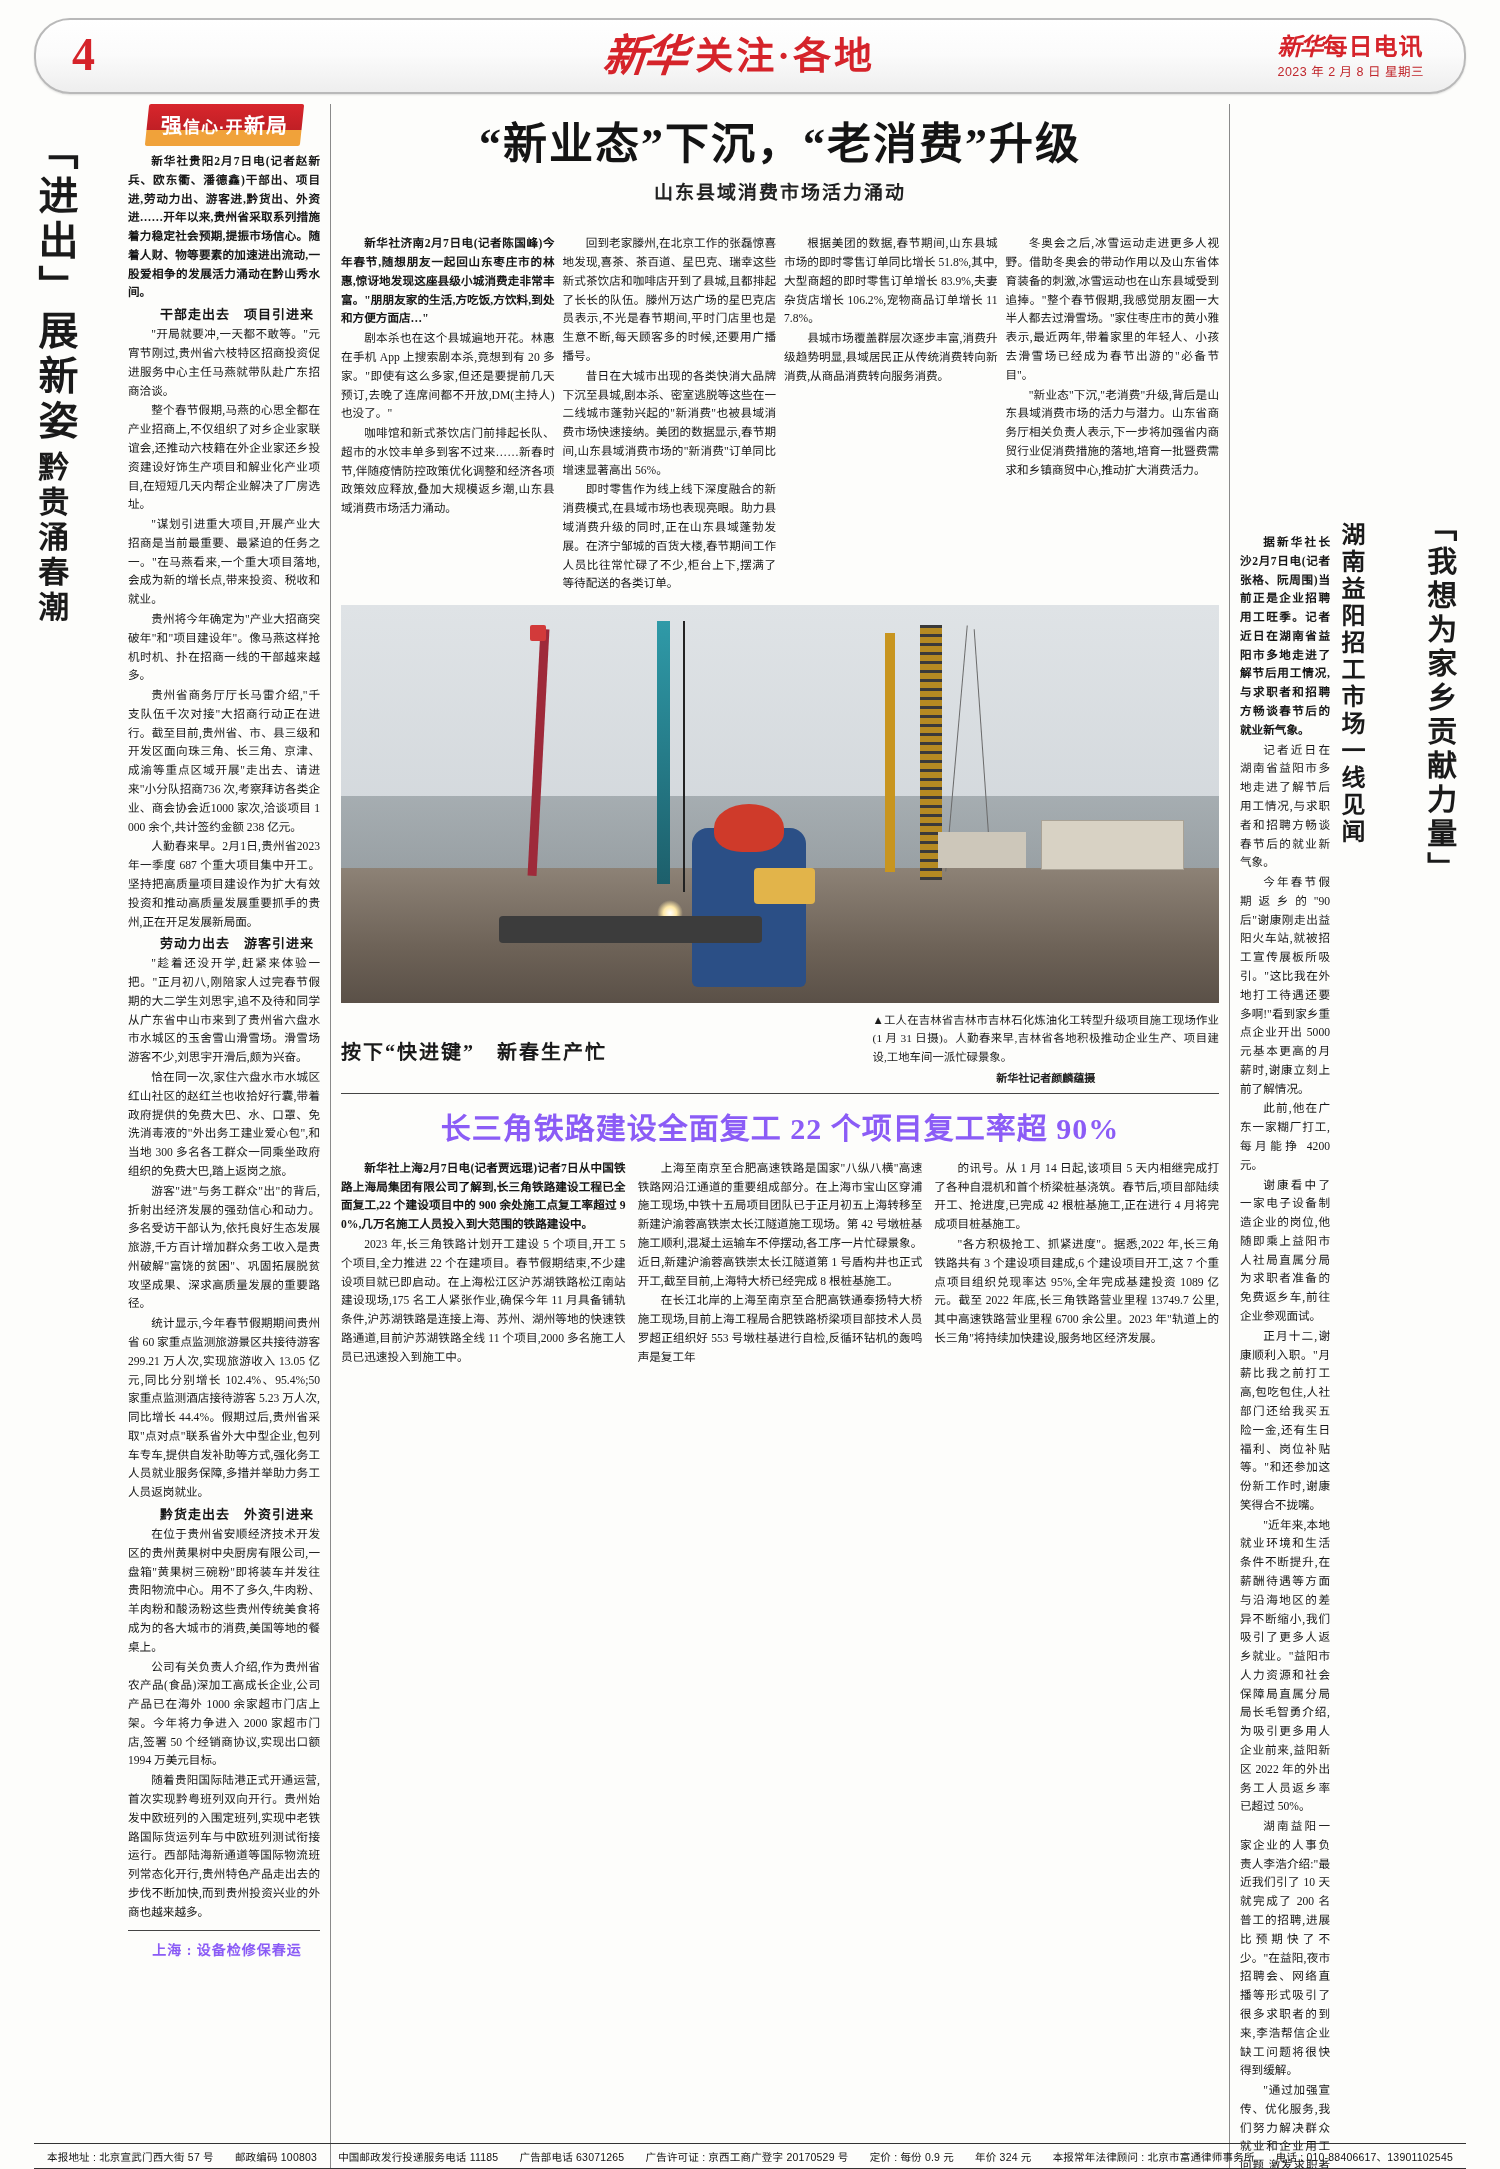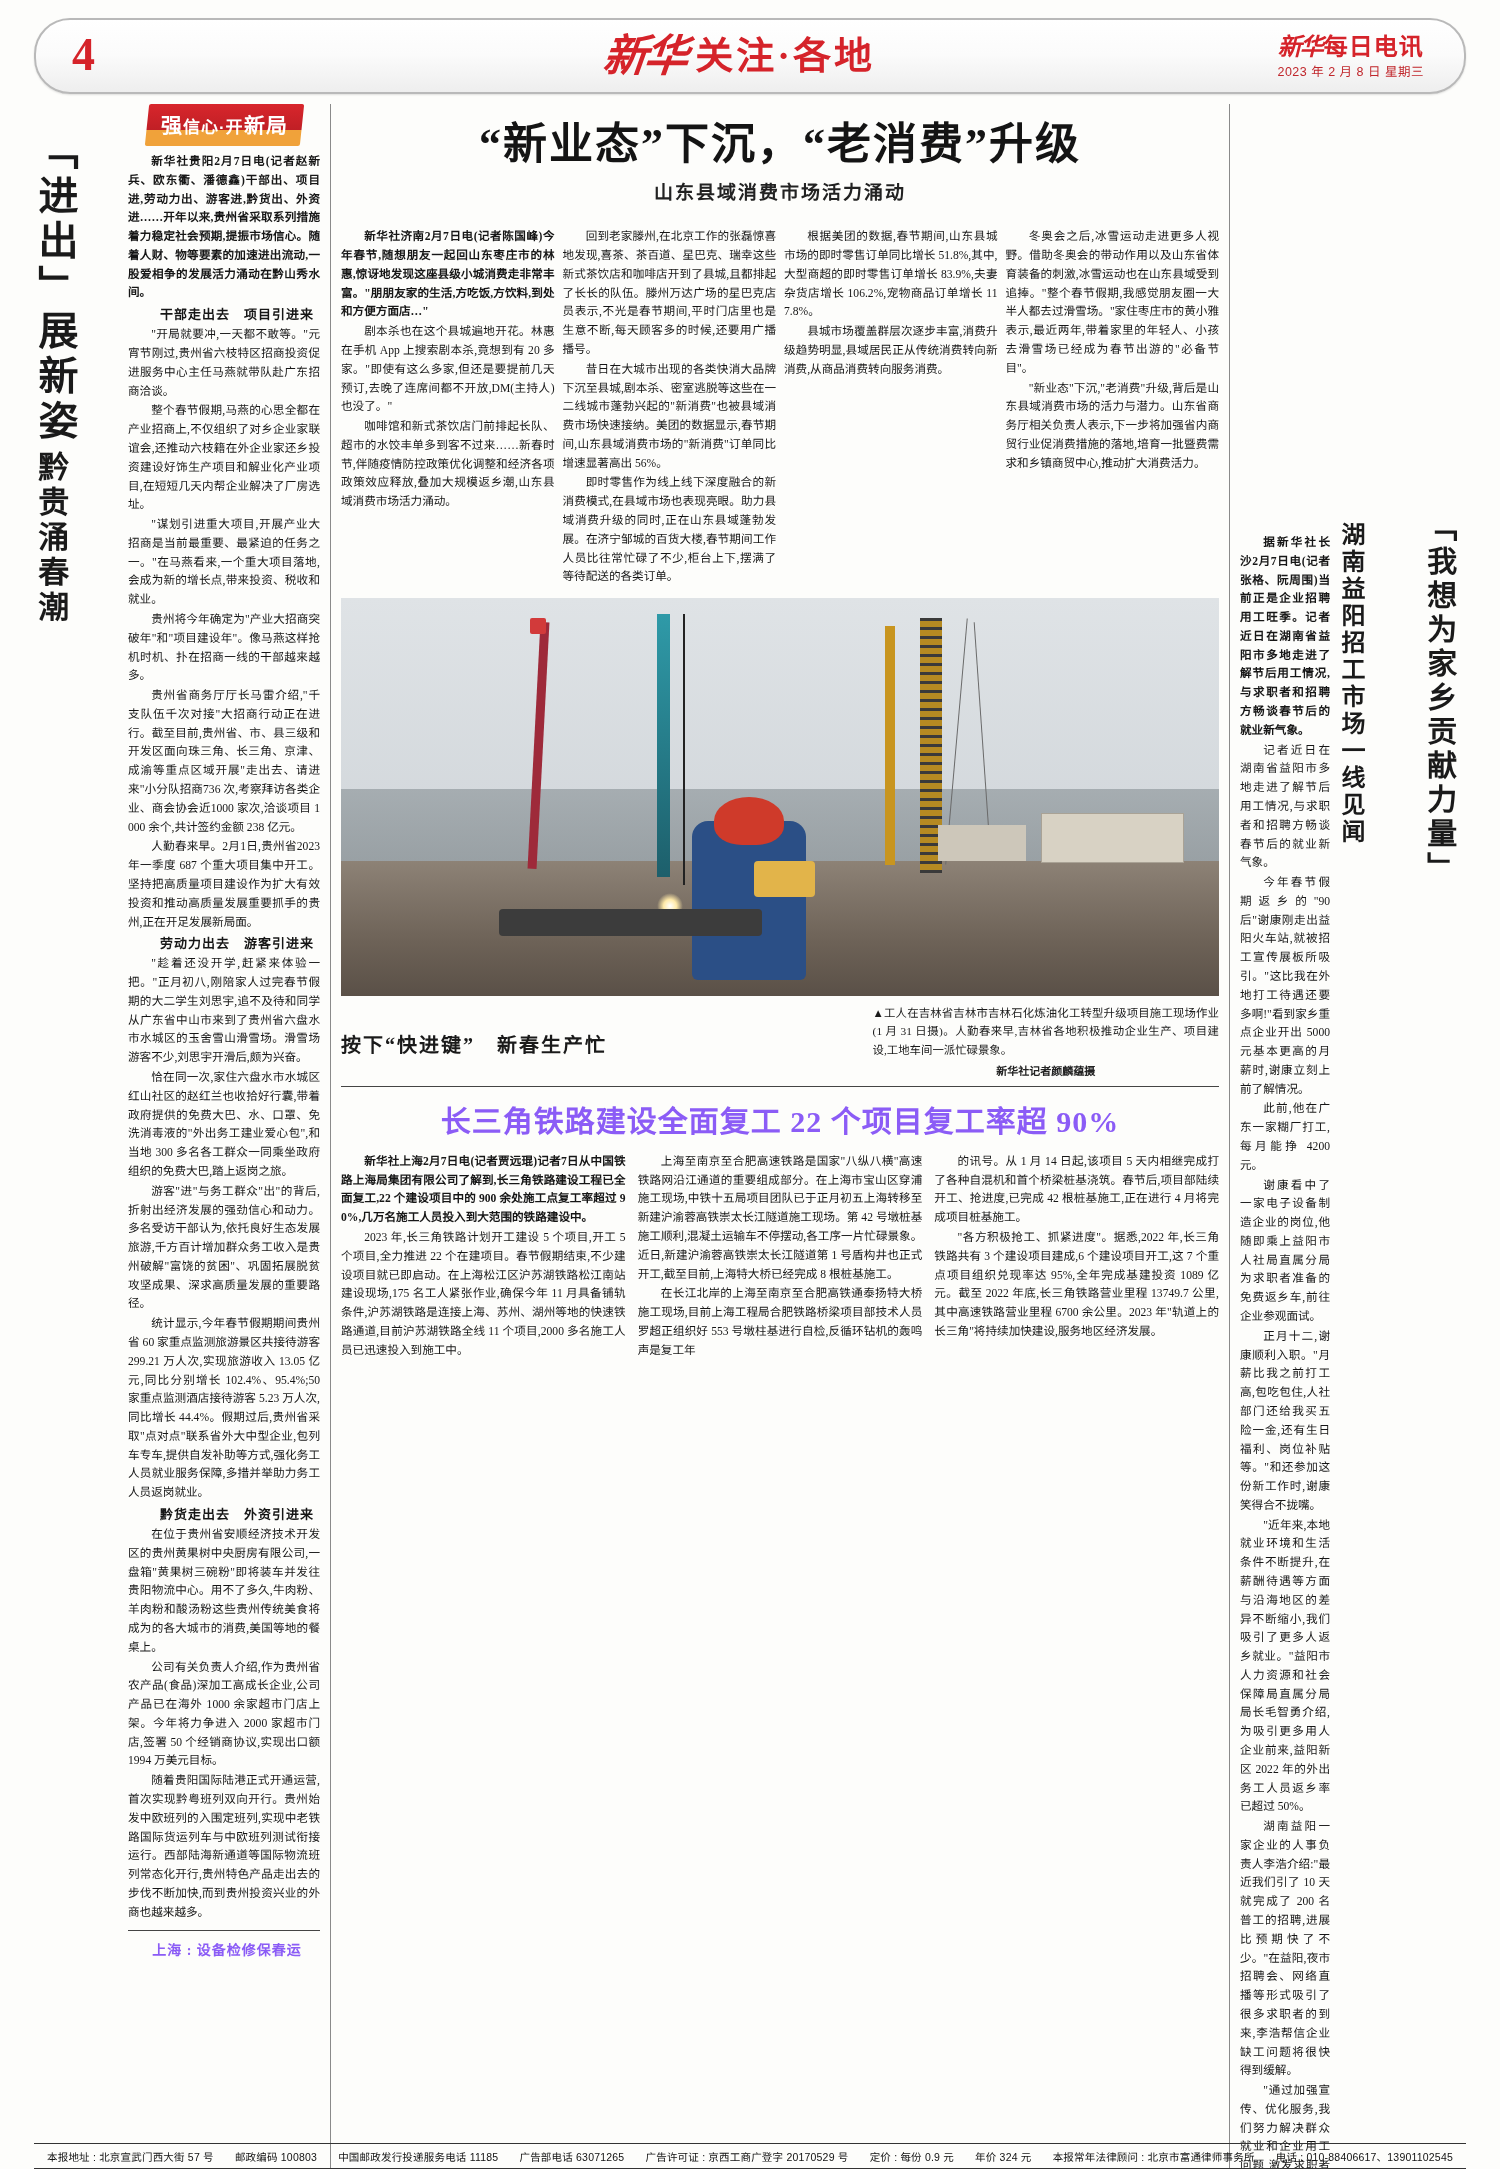--- a/index.html
+++ b/index.html
@@ -41,21 +41,21 @@
     transform:skewX(-6deg);
     line-height:1;
   }
   .masthead-title{
     font-family:"Liberation Serif",serif;
     font-size:38px;font-weight:bold;color:#d5232a;
     letter-spacing:3px;line-height:1;
   }
   .masthead-right{
     position:absolute;right:40px;top:50%;transform:translateY(-50%);
-    text-align:center;line-height:1.25;
+    text-align:left;line-height:1.25;
   }
   .paper-name{
     font-family:"DejaVu Serif",serif;
     font-size:24px;font-weight:bold;color:#d5232a;letter-spacing:1px;
   }
   .paper-name .brand{font-style:italic;letter-spacing:-2px;margin-right:2px;}
   .paper-date{
     font-family:"Liberation Sans",sans-serif;
     font-size:12.5px;color:#c0262b;font-weight:normal;margin-top:3px;letter-spacing:.5px;
   }
@@ -226,21 +226,21 @@
 
           </div>
         </div>
       </div>
 
       <div style="flex:1 1 auto;padding:0 10px;box-sizing:border-box;border-left:1px solid #8a8a8a;border-right:1px solid #8a8a8a;">
 
         <div class="headline-1" style="margin-top:16px;">“新业态”下沉，“老消费”升级</div>
         <div class="subhead-1">山东县域消费市场活力涌动</div>
 
-        <div style="display:flex;gap:8px;margin-top:24px;">
+        <div style="display:flex;gap:8px;margin-top:31px;">
           <div class="col-text" style="flex:1;">
             <p class="lead">新华社济南2月7日电(记者陈国峰)今年春节,随想朋友一起回山东枣庄市的林惠,惊讶地发现这座县级小城消费走非常丰富。"朋朋友家的生活,方吃饭,方饮料,到处和方便方面店…"</p>
             <p>剧本杀也在这个县城遍地开花。林惠在手机 App 上搜索剧本杀,竟想到有 20 多家。"即使有这么多家,但还是要提前几天预订,去晚了连席间都不开放,DM(主持人)也没了。"</p>
             <p>咖啡馆和新式茶饮店门前排起长队、超市的水饺丰单多到客不过来……新春时节,伴随疫情防控政策优化调整和经济各项政策效应释放,叠加大规模返乡潮,山东县域消费市场活力涌动。</p>
           </div>
           <div class="col-text" style="flex:1;">
             <p>回到老家滕州,在北京工作的张磊惊喜地发现,喜茶、茶百道、星巴克、瑞幸这些新式茶饮店和咖啡店开到了县城,且都排起了长长的队伍。滕州万达广场的星巴克店员表示,不光是春节期间,平时门店里也是生意不断,每天顾客多的时候,还要用广播播号。</p>
             <p>昔日在大城市出现的各类快消大品牌下沉至县城,剧本杀、密室逃脱等这些在一二线城市蓬勃兴起的"新消费"也被县域消费市场快速接纳。美团的数据显示,春节期间,山东县域消费市场的"新消费"订单同比增速显著高出 56%。</p>
             <p>即时零售作为线上线下深度融合的新消费模式,在县域市场也表现亮眼。助力县域消费升级的同时,正在山东县域蓬勃发展。在济宁邹城的百货大楼,春节期间工作人员比往常忙碌了不少,柜台上下,摆满了等待配送的各类订单。</p>
           </div>

